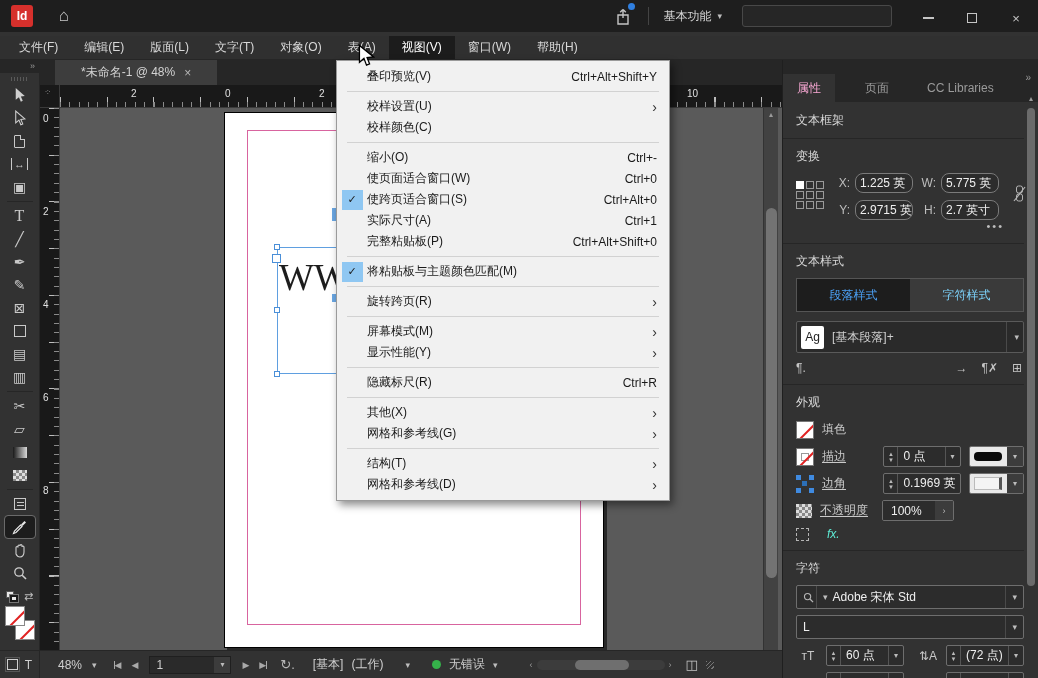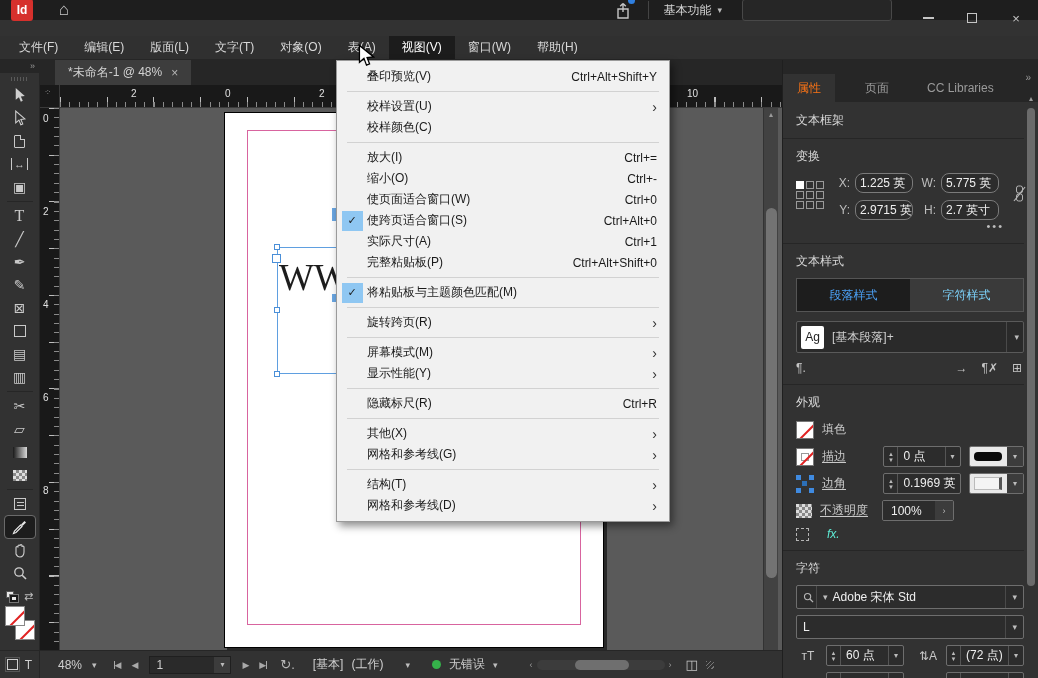--- a/index.html
+++ b/index.html
@@ -2,21 +2,21 @@
 <html><head>
 <meta charset="utf-8">
 <style>
   * { margin:0; padding:0; box-sizing:border-box; }
   html,body { background:#111; }
   body { font-family:"Liberation Sans","DejaVu Sans",sans-serif; }
   .app { position:relative; width:1038px; height:678px; background:#323232; overflow:hidden;
          color:#cfcfcf; font-size:12px; }
 
   
-  .titlebar { position:absolute; left:0; top:0; width:1038px; height:20px; background:#1e1e1e;
+  .titlebar { position:absolute; left:0; top:0; width:1038px; height:32px; background:#1e1e1e;
               display:flex; align-items:center; }
   .id-logo { width:22px; height:22px; margin-left:11px; background:#d6302c; color:#fff;
              font-weight:bold; font-size:12px; display:flex; align-items:center; justify-content:center;
              border-radius:3px; }
   .home-btn { margin-left:18px; font-size:17px; color:#c9c9c9; width:26px; text-align:center; cursor:default; }
   .tb-right { margin-left:auto; display:flex; align-items:center; height:100%; }
   .share-btn { position:relative; width:30px; height:22px; display:flex; align-items:center; justify-content:center; }
   .share-dot { position:absolute; right:3px; top:-2px; width:7px; height:7px; border-radius:50%; background:#2f7fe0; }
   .tb-sep { width:1px; height:18px; background:#444; margin:0 10px; }
   .workspace-btn { display:flex; align-items:center; gap:6px; color:#d6d6d6; font-size:12px; padding:0 4px; }
@@ -70,21 +70,21 @@
   .sw::after { content:""; position:absolute; left:-4px; top:8px; width:36px; height:2px; background:#e02222; transform:rotate(-45deg); }
   .sw.fill { left:0; top:0; z-index:2; }
   .sw.stroke { right:0; bottom:0; z-index:1; }
   .fmt-box { width:11px; height:11px; border:1px solid #cfcfcf; outline:1px solid #555; outline-offset:1px; }
   .fmt-t { font-size:12px; color:#cfcfcf; }
 
   
   .tabbar { position:absolute; left:40px; top:60px; width:742px; height:25px; background:#262626;
             display:flex; align-items:stretch; }
   .doc-tab { margin-left:15px; background:#3d3d3d; color:#d2d2d2; display:flex; align-items:center;
-             gap:9px; padding:0 13px; font-size:12px; }
+             gap:9px; padding:0 26px; font-size:12px; }
   .tab-close { color:#b5b5b5; font-size:12px; }
 
   
   .canvas { position:absolute; left:40px; top:85px; width:742px; height:565px; background:#5a5a5a; }
   .ruler-corner { position:absolute; left:0; top:0; width:20px; height:23px; background:#191919;
                   border-right:1px solid #3a3a3a; border-bottom:1px solid #3a3a3a; }
   .ruler-corner::after{ content:"⁘"; color:#777; font-size:9px; position:absolute; left:4px; top:2px;}
   .hruler { position:absolute; left:20px; top:0; right:0; height:23px; background:#191919; border-bottom:1px solid #3a3a3a; }
   .hruler::after { content:""; position:absolute; left:0; right:0; bottom:0; height:5px;
                    background:repeating-linear-gradient(to right,#8a8a8a 0 1px,transparent 1px 9.35px); }
@@ -133,21 +133,21 @@
   .split-ic { margin-left:10px; color:#c3c3c3; font-size:13px; }
   .grip-ic { margin-left:8px; width:8px; height:8px;
              background:repeating-linear-gradient(135deg,#777 0 1px,transparent 1px 3px); }
 
   
   .rpanel { position:absolute; left:782px; top:60px; width:256px; height:618px; background:#323232;
             border-left:1px solid #1f1f1f; }
   .rp-tabs { position:absolute; left:0; top:0; width:100%; height:42px; background:#262626; }
   .rp-tab { position:absolute; top:14px; height:28px; display:flex; align-items:center; padding:0 14px;
             color:#9a9a9a; font-size:12px; }
-  .rp-tab.active { background:#323232; color:#f97316; }
+  .rp-tab.active { background:#323232; color:#f9a8d4; }
   .rp-collapse { position:absolute; right:8px; top:12px; color:#9a9a9a; font-size:10px; letter-spacing:-1px; }
   .rp-scroll { position:absolute; right:2px; top:46px; width:10px; bottom:4px; }
   .rp-scroll .thumb { position:absolute; left:1px; width:8px; top:2px; height:478px; border-radius:4px; background:#6b6b6b; }
   .rp-scroll .arr { position:absolute; left:0; width:100%; text-align:center; color:#9a9a9a; font-size:8px; top:-12px;}
   .rp-body { position:absolute; left:0; top:42px; right:14px; bottom:0; padding:10px 0 0 13px; }
   .rp-sec-title { color:#d8d8d8; font-size:12px; margin-bottom:8px; }
   .rp-sep { height:1px; background:#262626; margin:9px 0 9px -13px; }
   .xf-grid { display:flex; gap:12px; align-items:flex-start; }
   .refgrid { display:grid; grid-template-columns:repeat(3,8px); grid-template-rows:repeat(3,8px); gap:2px; margin-top:8px; }
   .refgrid i { border:1px solid #9a9a9a; }
@@ -655,25 +655,20 @@
         <span class="rt sub">›</span>
     </div>
     <div class="mi">
       <span class="gut"></span>
         <span class="lab">校样颜色(C)</span>
         <span class="rt"></span>
     </div>
     <div class="msep"></div>
     <div class="mi">
       <span class="gut"></span>
-        <span class="lab">放大(I)</span>
-        <span class="rt">Ctrl+=</span>
-    </div>
-    <div class="mi">
-      <span class="gut"></span>
         <span class="lab">缩小(O)</span>
         <span class="rt">Ctrl+-</span>
     </div>
     <div class="mi">
       <span class="gut"></span>
         <span class="lab">使页面适合窗口(W)</span>
         <span class="rt">Ctrl+0</span>
     </div>
     <div class="mi">
       <span class="gut">

